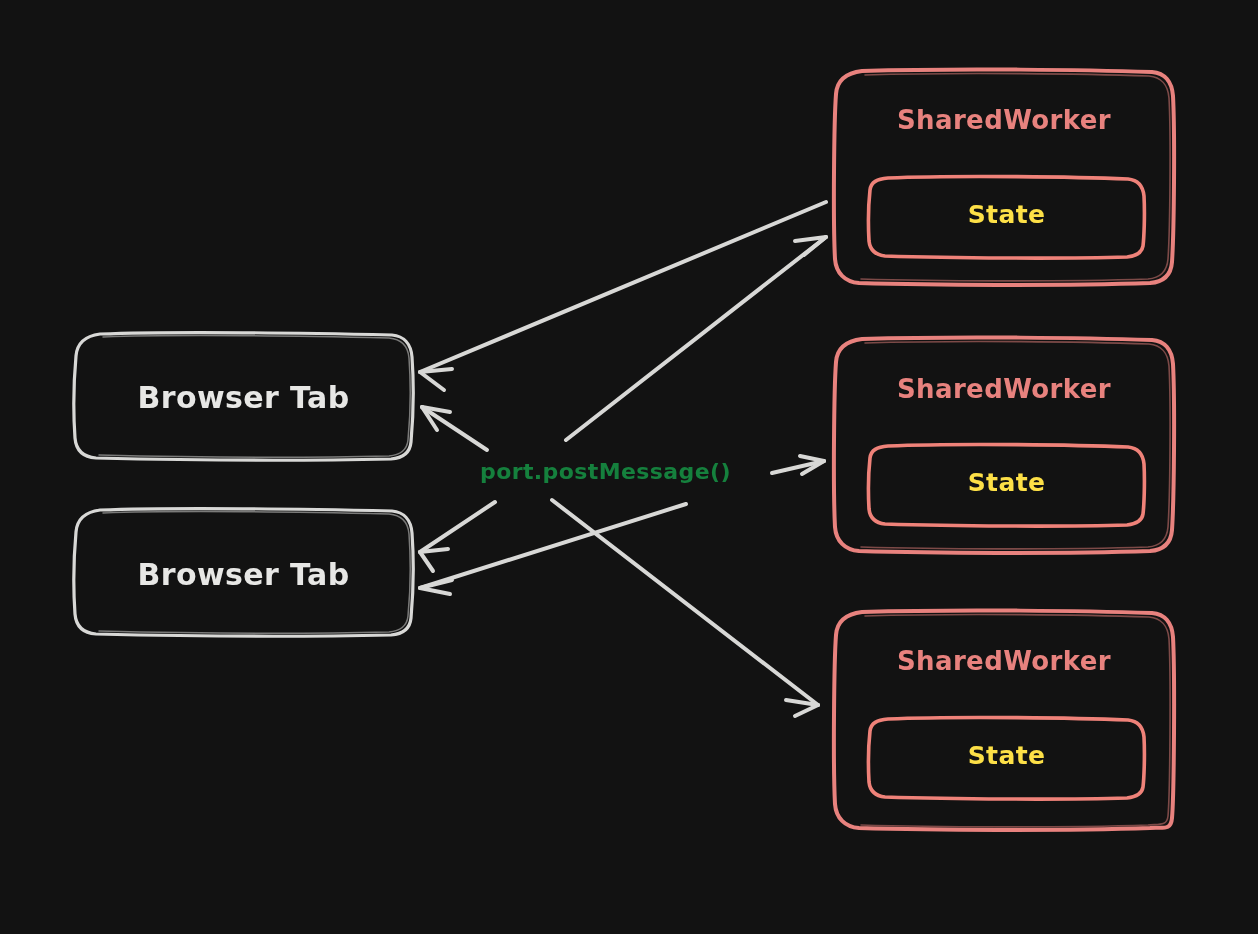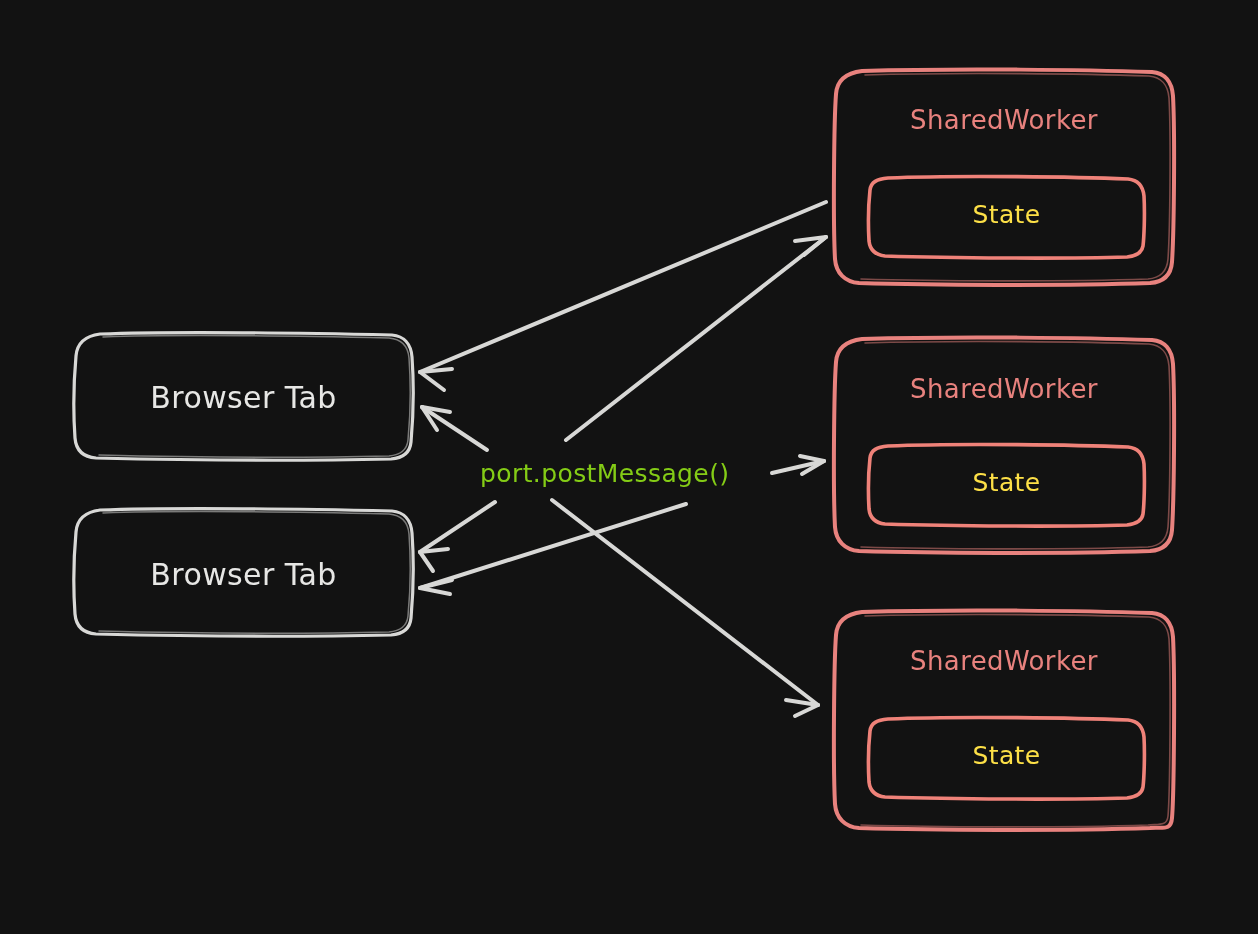--- a/index.html
+++ b/index.html
@@ -26,38 +26,38 @@
     top: 0;
     width: 1258px;
     height: 934px;
   }
   .node-label {
     position: absolute;
     text-align: center;
     white-space: nowrap;
     pointer-events: none;
     font-family: "DejaVu Sans", sans-serif;
-    font-weight: 400;
+    font-weight: 700;
     letter-spacing: 0.4px;
   }
   .label-worker {
     color: #e8827e;
     font-size: 26px;
   }
   .label-state {
     color: #fde047;
     font-size: 25px;
   }
   .label-tab {
     color: #e7e7e5;
     font-size: 30px;
   }
   .label-edge {
-    color: #84cc16;
-    font-size: 25px;
+    color: #15803d;
+    font-size: 22px;
   }
 </style>
 </head>
 <body>
 
 <div id="canvas">
 
   <svg class="svg-layer" viewBox="0 0 1258 934">
     <defs>
       <filter id="softy" x="-20%" y="-20%" width="140%" height="140%">

